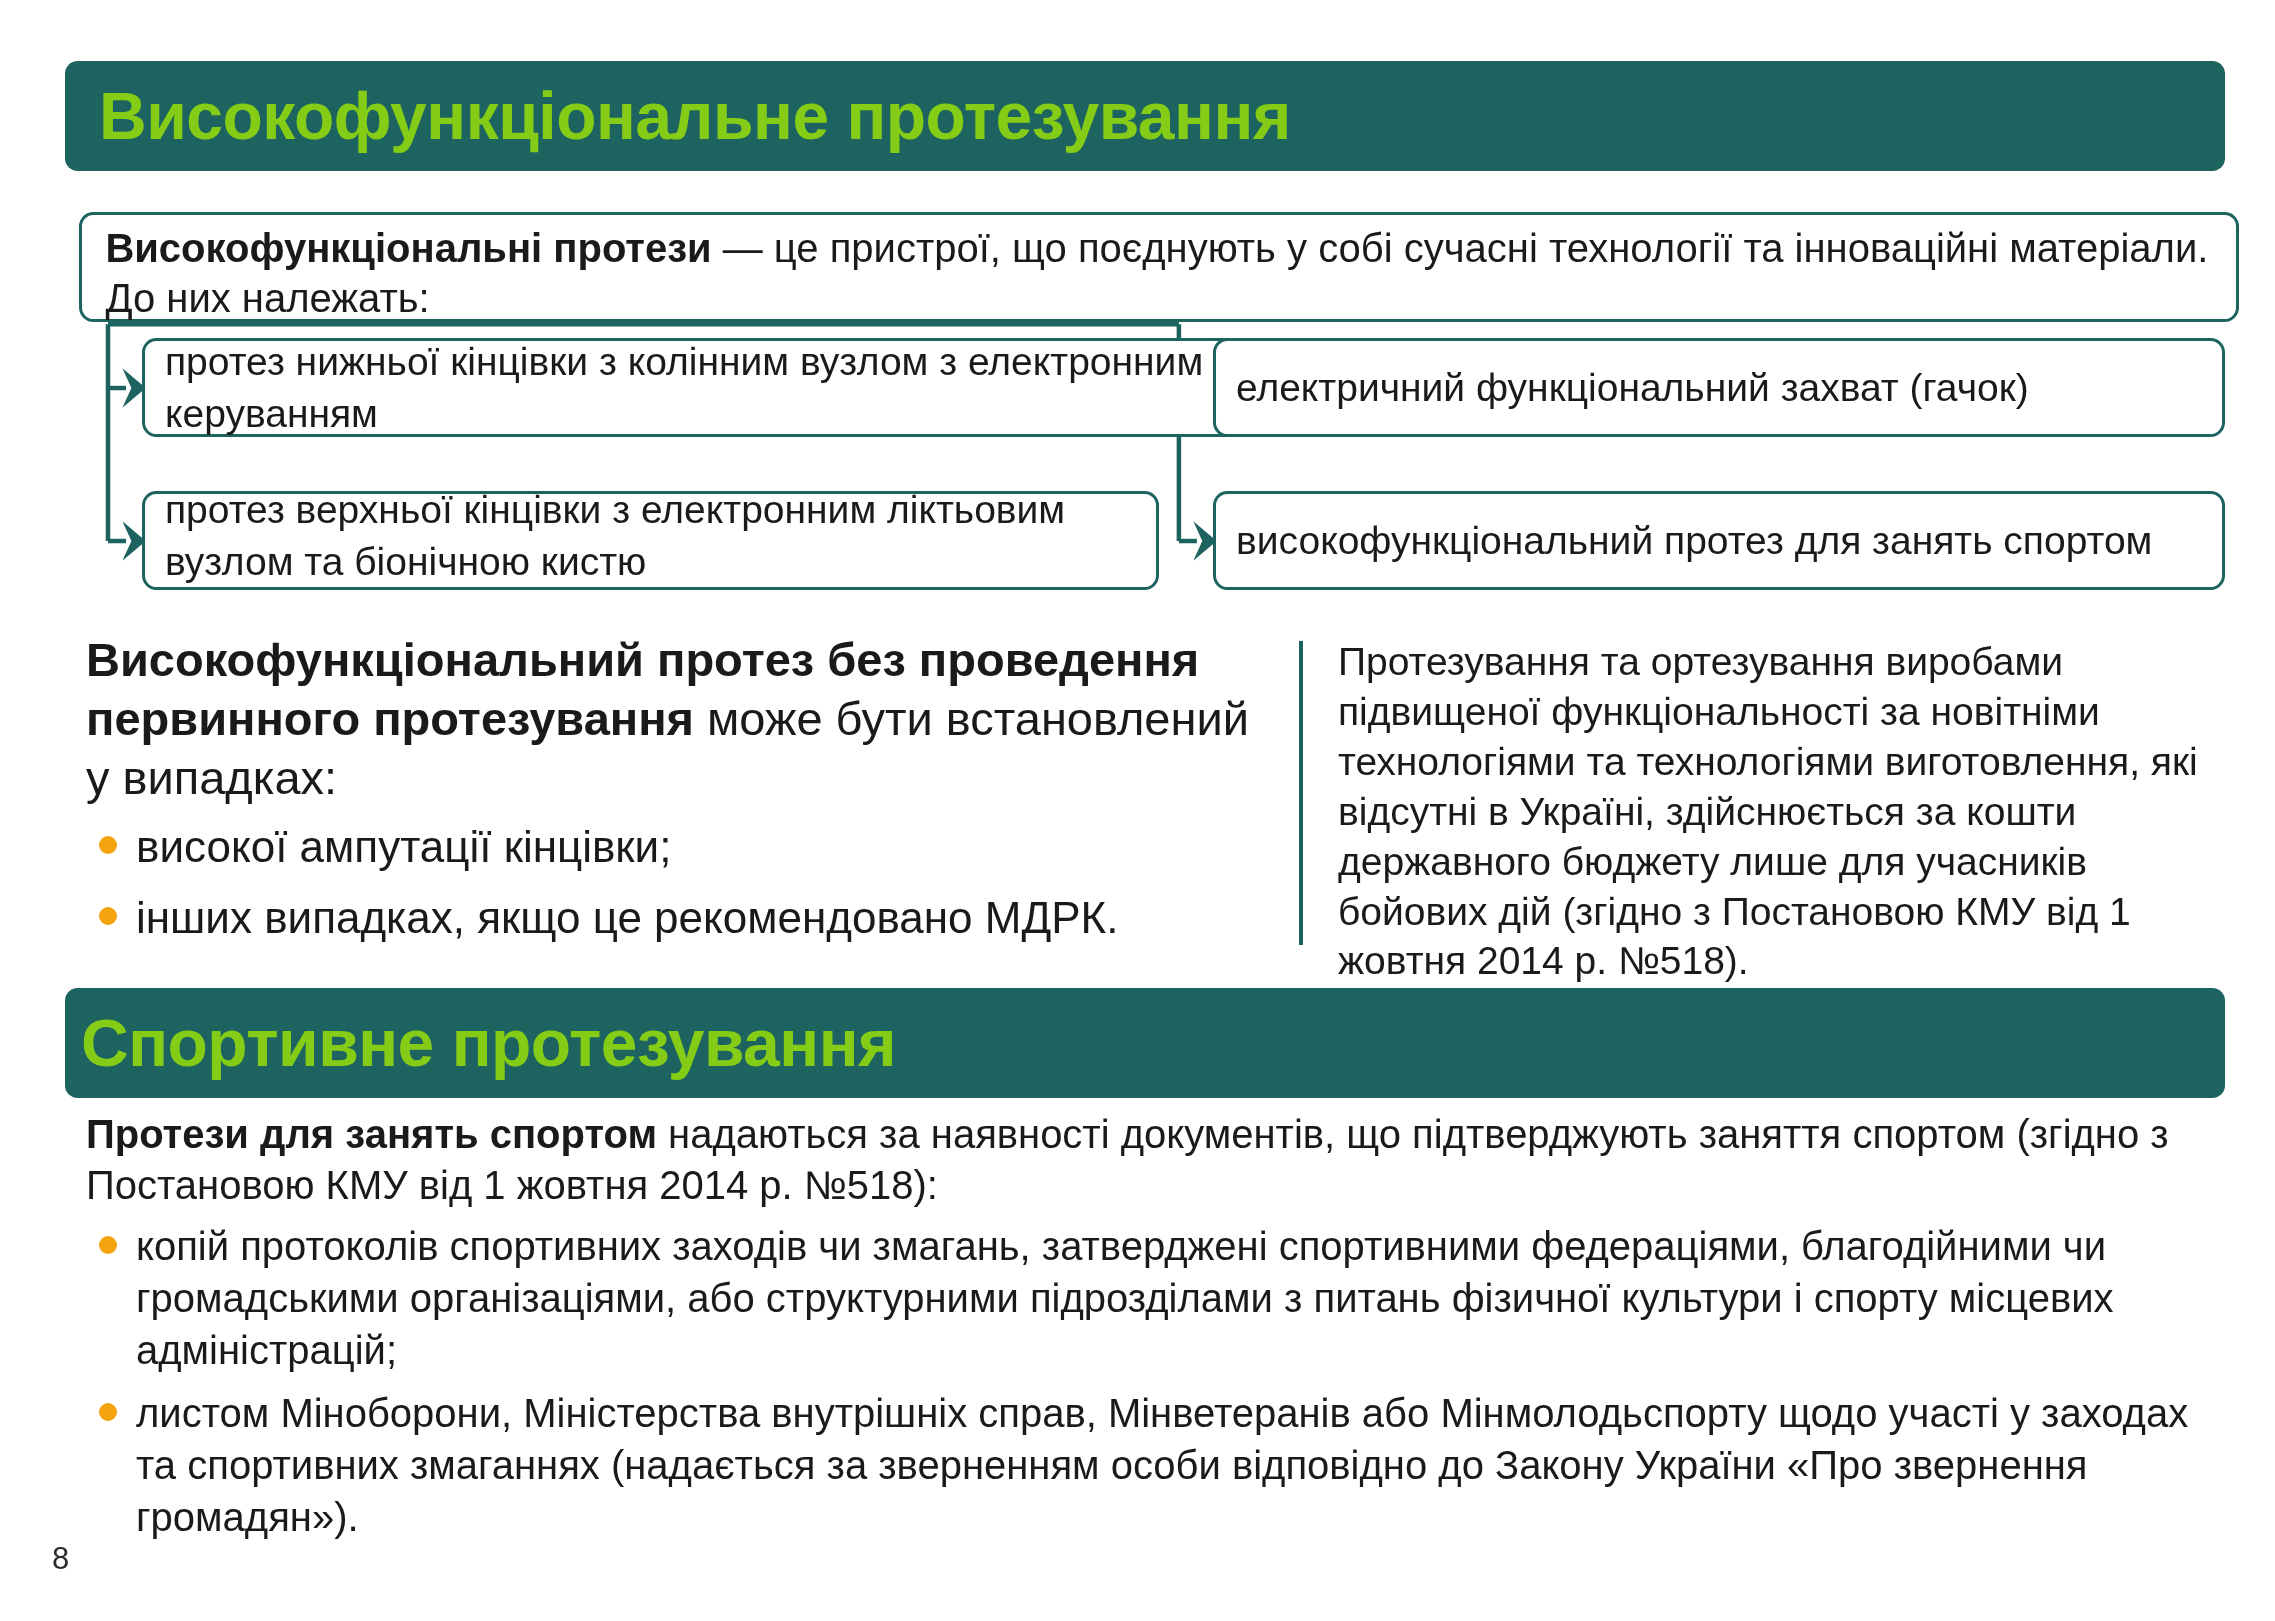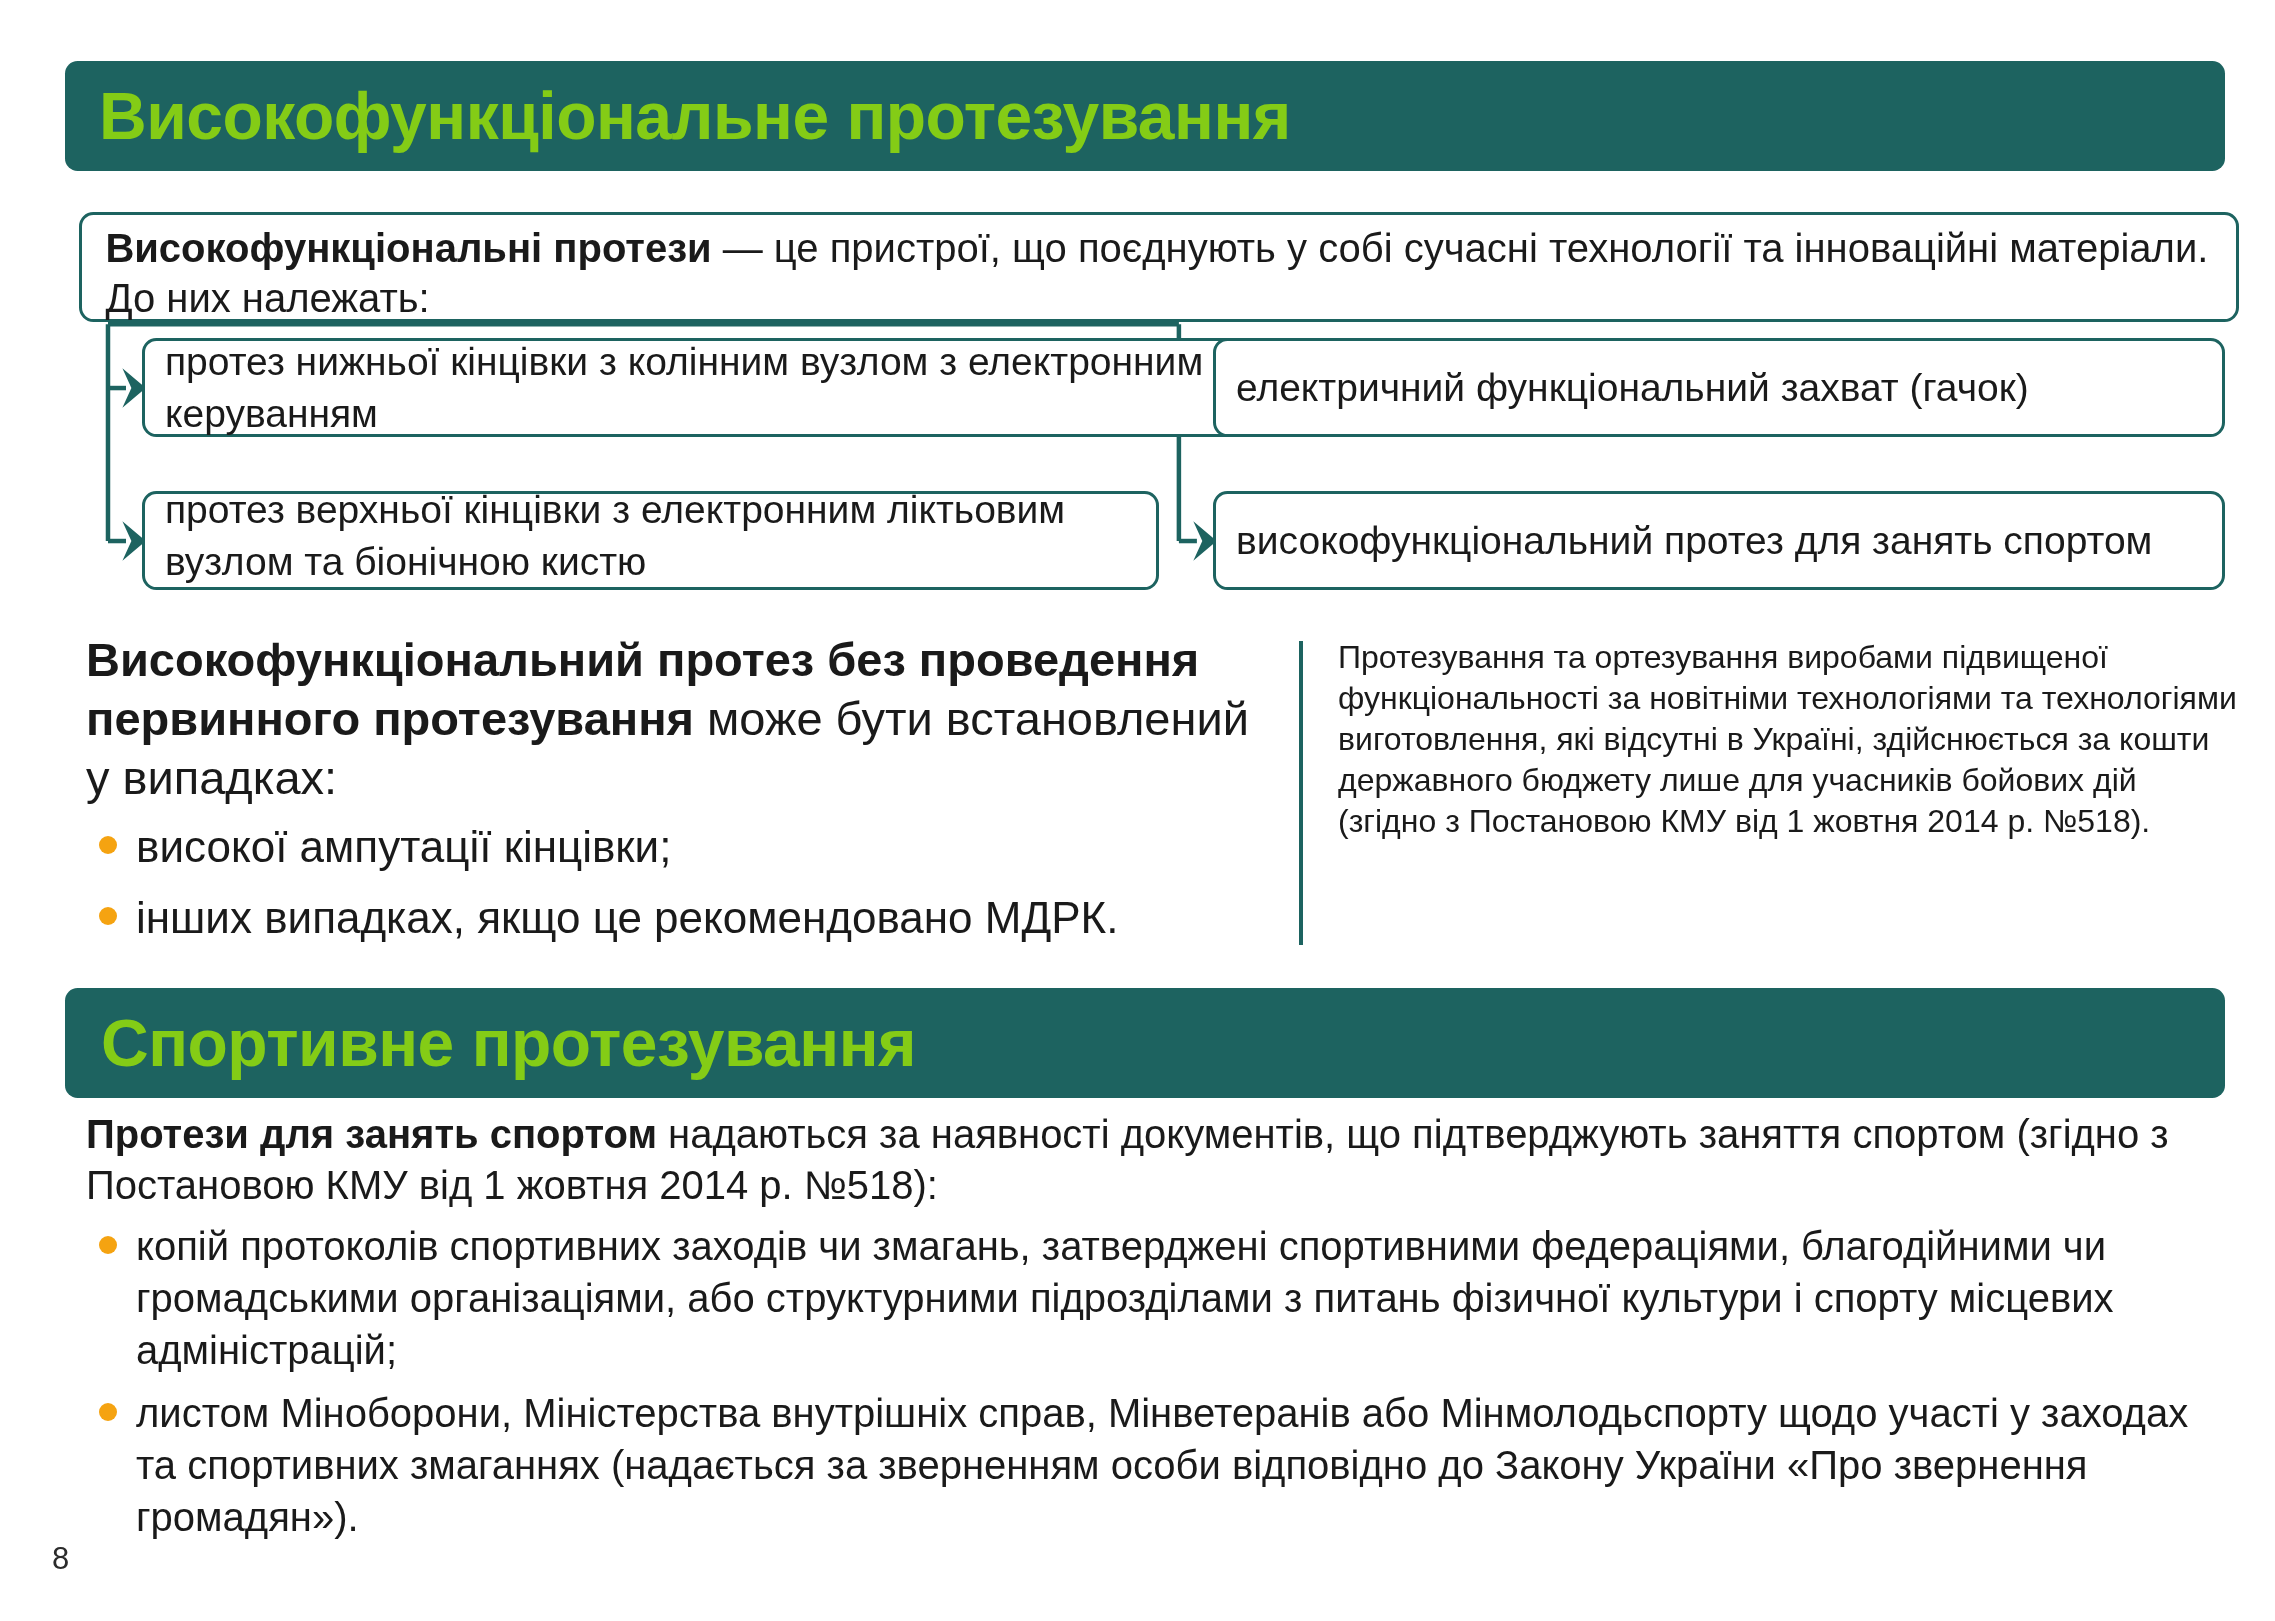--- a/index.html
+++ b/index.html
@@ -42,21 +42,21 @@
     height: 110px;
     padding-left: 34px;
   }
   #bar-hf .bar-title { font-size: 66px; }
 
   #bar-sport {
     left: 65px;
     top: 988px;
     width: 2160px;
     height: 110px;
-    padding-left: 36px;
+    padding-left: 16px;
   }
   #bar-sport .bar-title { font-size: 66px; }
 
   
   .outline-box {
     position: absolute;
     border: 3.6px solid #1d6360;
     border-radius: 14.4px;
     background: #ffffff;
     box-sizing: border-box;
@@ -150,21 +150,21 @@
     background: #1d6360;
   }
 
   #right-col {
     position: absolute;
     left: 1338px;
     top: 637px;
     width: 900px;
   }
   #right-col .note {
-    font-size: 32px;
+    font-size: 39px;
     line-height: 1.28;
     margin: 0;
   }
 
   
   #sport-body {
     position: absolute;
     left: 86px;
     top: 1109px;
     width: 2142px;

